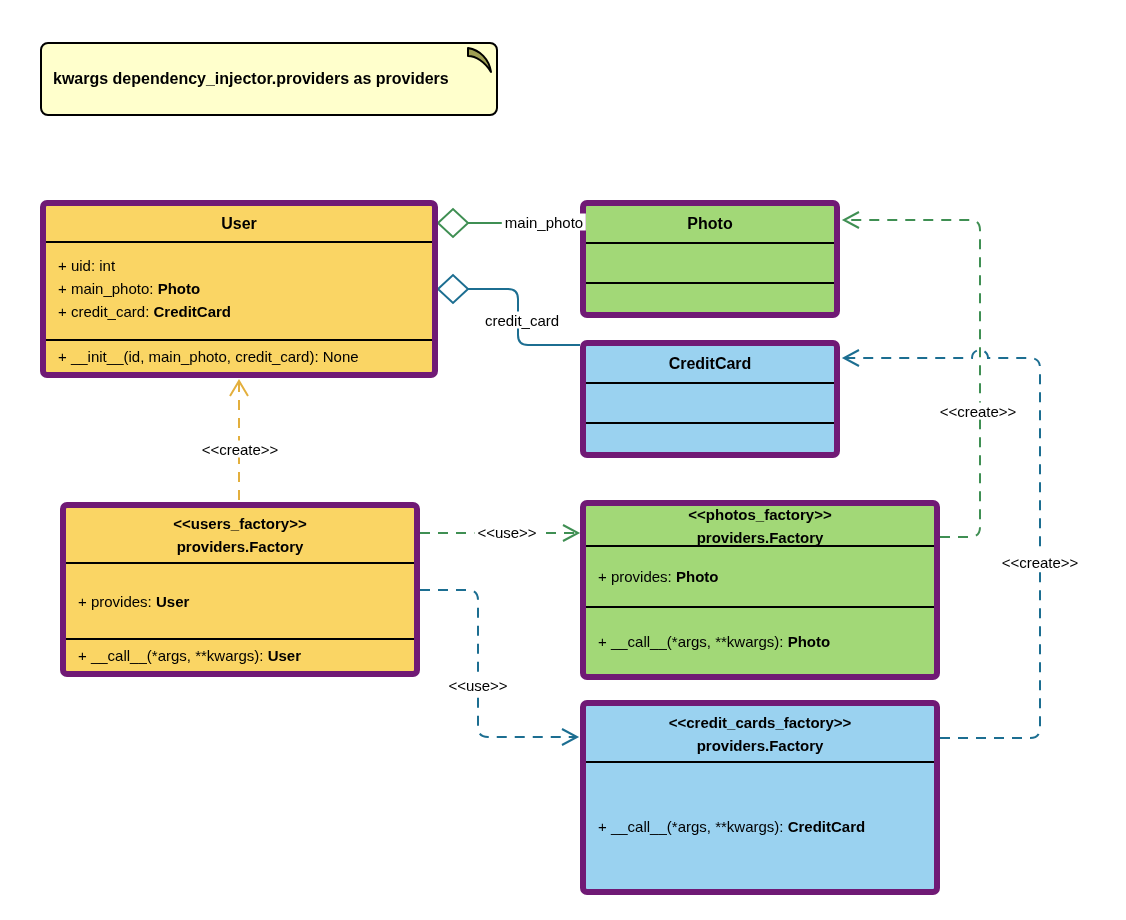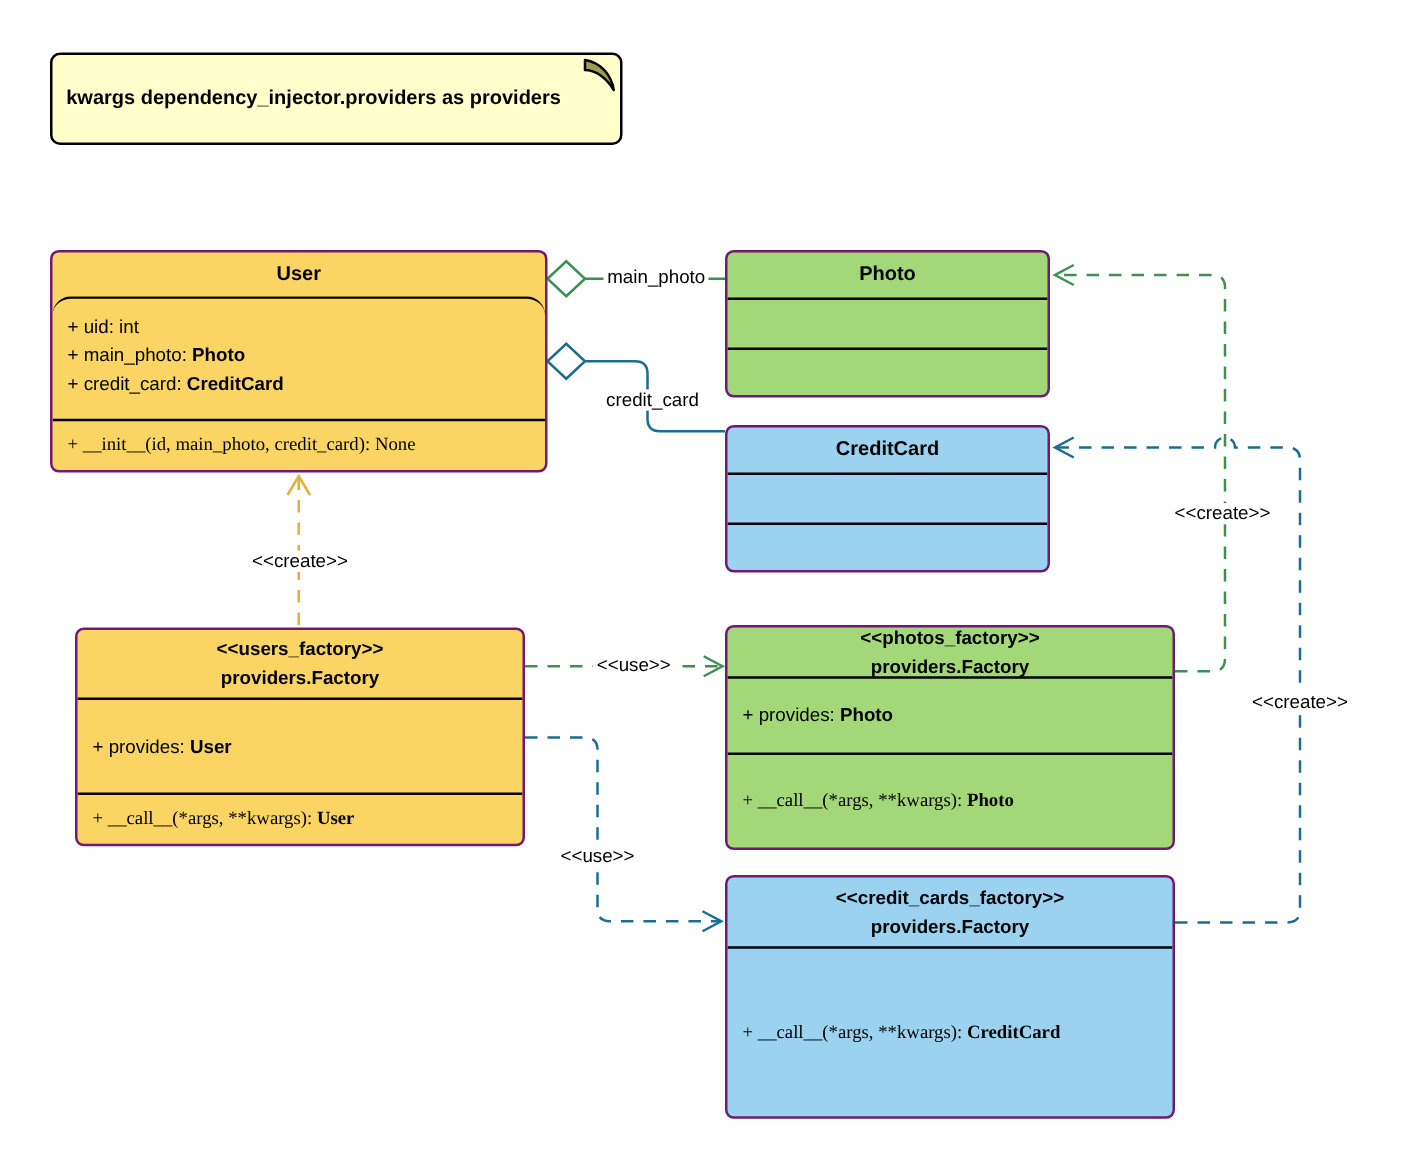--- a/index.html
+++ b/index.html
@@ -10,34 +10,34 @@
   
   .note{
     position:absolute;left:40px;top:42px;width:458px;height:74px;
     background:var(--note-bg);border:2.5px solid #000;border-radius:8px;
     display:flex;align-items:center;box-sizing:border-box;
   }
   .note-text{font-weight:bold;font-size:16px;padding-left:11px;letter-spacing:0px;}
   .note-fold{position:absolute;right:1px;top:1px;}
   
   .uml-class{
-    position:absolute;border:2px solid #701a75;border-radius:7px;
+    position:absolute;border:6px solid #701a75;border-radius:7px;
     display:flex;flex-direction:column;box-sizing:border-box;overflow:hidden;
   }
   .yellow{background:var(--class-yellow);}
   .green{background:var(--class-green);}
   .blue{background:var(--class-blue);}
   .cls-header{
     display:flex;flex-direction:column;align-items:center;justify-content:center;
     font-weight:bold;font-size:16px;flex:0 0 auto;line-height:24px;
   }
   .cls-header.two-line{font-size:15px;line-height:23px;}
   .cmp{border-top:2px solid #000;flex:0 0 auto;box-sizing:border-box;}
-  .cmp.grow{flex:1 1 auto;font-family:Liberation Serif, serif;}
-  .cmp.padded{padding:11px 0 0 12px;border-radius:15px;}
+  .cmp.grow{flex:1 1 auto;}
+  .cmp.padded{padding:11px 0 0 12px;}
   .cmp.centered{display:flex;align-items:center;padding-left:12px;}
   .row{font-size:15px;line-height:23px;white-space:nowrap;}
   .row b{font-weight:bold;}
   
   .edges{position:absolute;left:0;top:0;pointer-events:none;}
   .edges path,.edges polygon{fill:none;stroke-width:2px;}
   .e-green{stroke:var(--edge-green);}
   .e-blue{stroke:var(--edge-blue);}
   .e-yellow{stroke:var(--edge-yellow);}
   .dashed{stroke-dasharray:10 8;}
@@ -158,21 +158,21 @@
   <div class="uml-class blue" style="left:580px;top:700px;width:360px;height:195px;">
     <div class="cls-header two-line" style="height:55px;">
       <span>&lt;&lt;credit_cards_factory&gt;&gt;</span>
       <span>providers.Factory</span>
     </div>
     <div class="cmp grow centered">
       <div class="row"><span>+ __call__(*args, **kwargs): </span><b>CreditCard</b></div>
     </div>
   </div>
 
-  <div class="edge-label" style="left:525px;top:222px;">main_photo</div>
+  <div class="edge-label" style="left:544px;top:222px;">main_photo</div>
   <div class="edge-label" style="left:522px;top:320px;">credit_card</div>
   <div class="edge-label" style="left:240px;top:449px;">&lt;&lt;create&gt;&gt;</div>
   <div class="edge-label" style="left:507px;top:532px;">&lt;&lt;use&gt;&gt;</div>
   <div class="edge-label" style="left:478px;top:685px;">&lt;&lt;use&gt;&gt;</div>
   <div class="edge-label" style="left:978px;top:411px;">&lt;&lt;create&gt;&gt;</div>
   <div class="edge-label" style="left:1040px;top:562px;">&lt;&lt;create&gt;&gt;</div>
 
 </div>
 
 </body></html>

